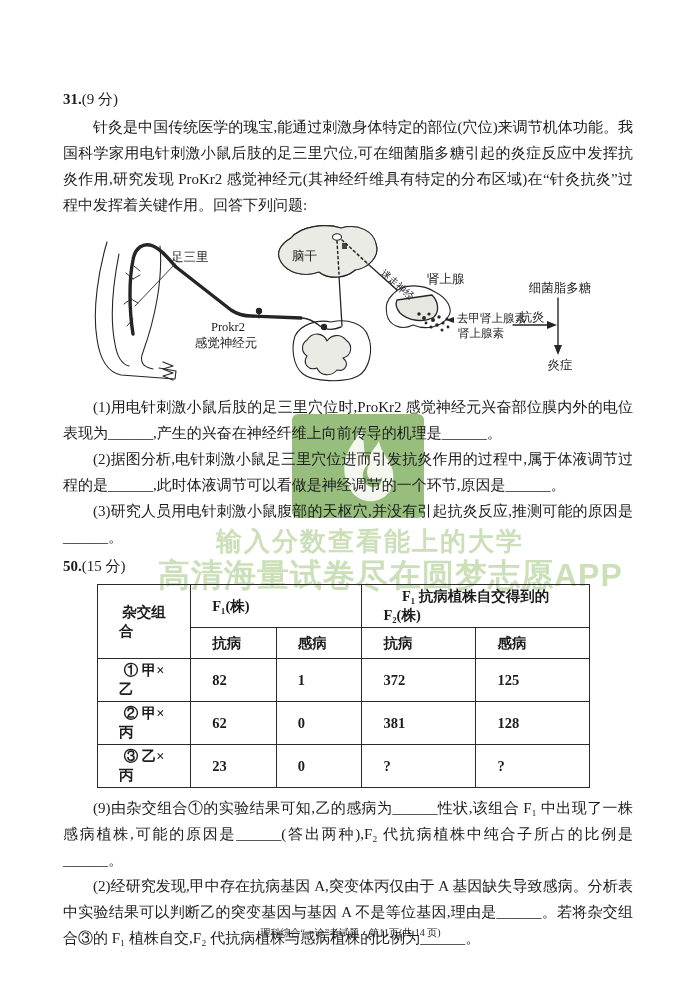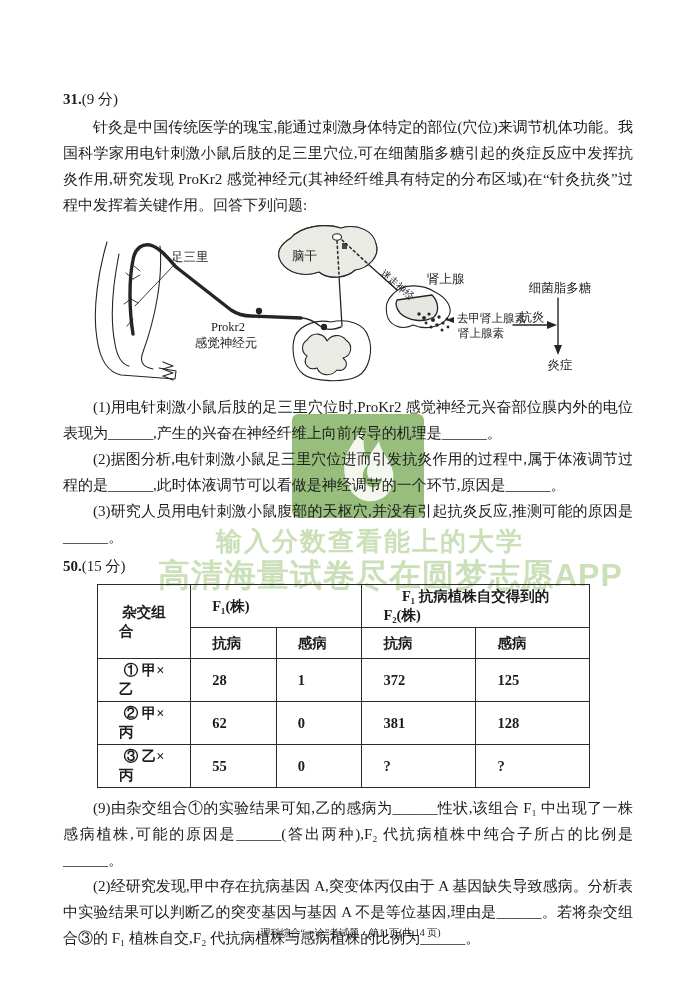--- a/index.html
+++ b/index.html
@@ -176,35 +176,35 @@
           <td colspan="2">F₁ 抗病植株自交得到的 F₂(株)</td>
         </tr>
         <tr class="hrow2">
           <td class="c1">抗病</td>
           <td class="c2">感病</td>
           <td class="c3">抗病</td>
           <td class="c4">感病</td>
         </tr>
         <tr class="drow">
           <td>① 甲×乙</td>
-          <td>28</td>
+          <td>82</td>
           <td>1</td>
           <td>372</td>
           <td>125</td>
         </tr>
         <tr class="drow">
           <td>② 甲×丙</td>
           <td>62</td>
           <td>0</td>
           <td>381</td>
           <td>128</td>
         </tr>
         <tr class="drow">
           <td>③ 乙×丙</td>
-          <td>55</td>
+          <td>23</td>
           <td>0</td>
           <td>?</td>
           <td>?</td>
         </tr>
       </tbody>
     </table>
 
     <p class="par">(9)由杂交组合①的实验结果可知,乙的感病为______性状,该组合 F₁ 中出现了一株感病植株,可能的原因是______(答出两种),F₂ 代抗病植株中纯合子所占的比例是______。</p>
     <p class="par">(2)经研究发现,甲中存在抗病基因 A,突变体丙仅由于 A 基因缺失导致感病。分析表中实验结果可以判断乙的突变基因与基因 A 不是等位基因,理由是______。若将杂交组合③的 F₁ 植株自交,F₂ 代抗病植株与感病植株的比例为______。</p>
 

